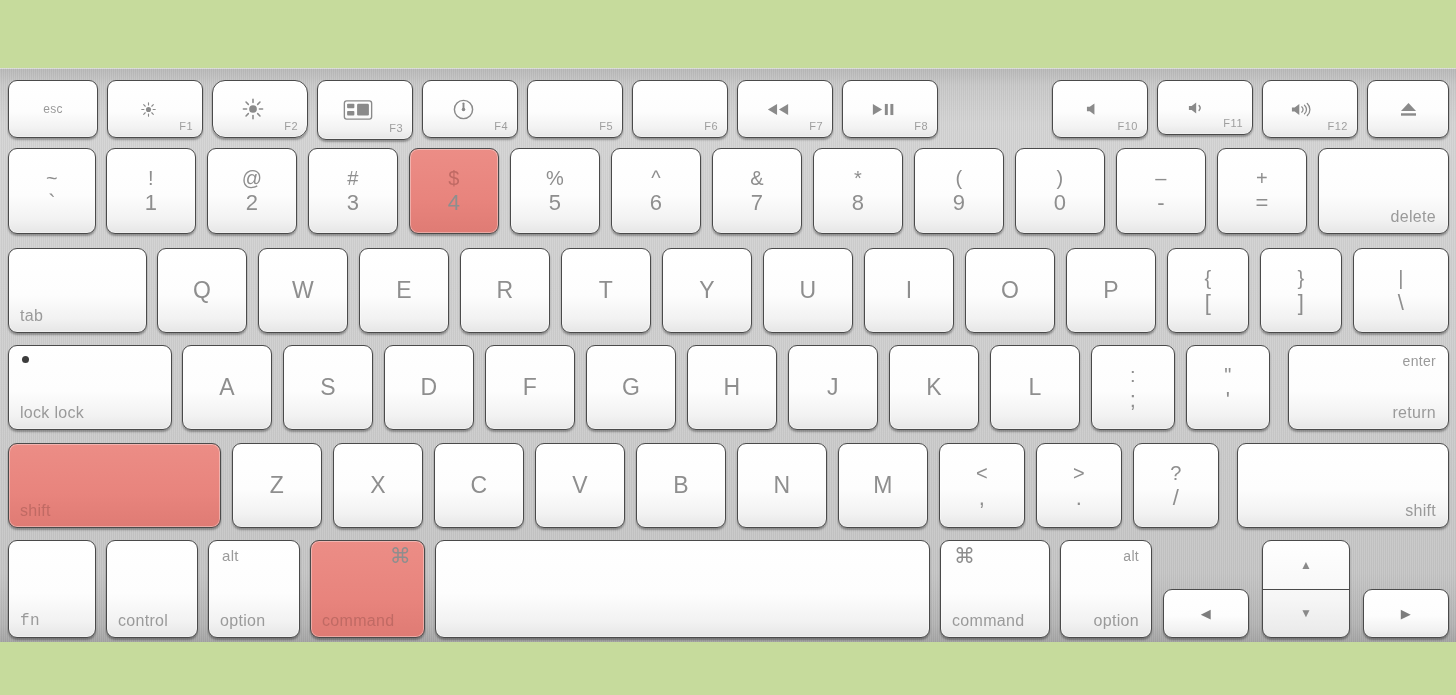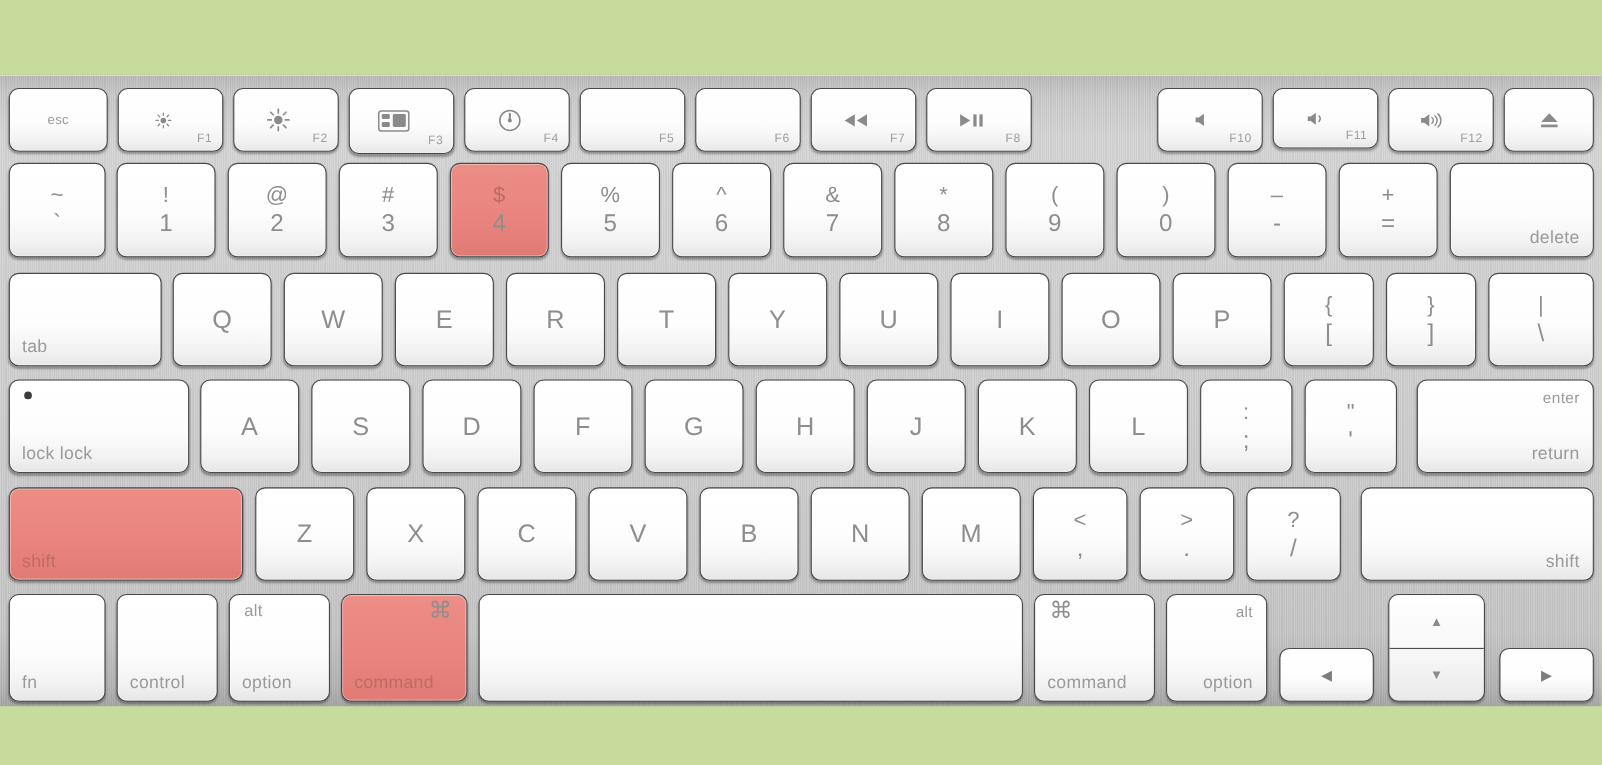--- a/index.html
+++ b/index.html
@@ -119,21 +119,21 @@
         <line x1="5.2" y1="5.2" x2="7.4" y2="7.4"></line>
             <line x1="16.6" y1="16.6" x2="18.8" y2="18.8"></line>
         <line x1="18.8" y1="5.2" x2="16.6" y2="7.4"></line>
             <line x1="7.4" y1="16.6" x2="5.2" y2="18.8"></line>
           </g>
       </svg>
     </span>
     <span class="fnum">F1</span>
   </div>
 
-  <div class="key" style="left:212px;top:80px;width:96px;height:58px;">
+  <div class="key" style="left:212px;top:80px;width:96px;height:58px;border-radius:13px;">
     <span class="ficon" style="margin-right:14px;">
       <svg width="22" height="22" viewBox="0 0 24 24" fill="none" stroke="#8a8a8a" stroke-width="1.7" stroke-linecap="round">
         <circle cx="12" cy="12" r="4.2" fill="#8a8a8a" stroke="none"></circle>
         <g>
             <line x1="12" y1="1.5" x2="12" y2="5"></line>
             <line x1="12" y1="19" x2="12" y2="22.5"></line>
         <line x1="1.5" y1="12" x2="5" y2="12"></line>
             <line x1="19" y1="12" x2="22.5" y2="12"></line>
         <line x1="4.4" y1="4.4" x2="6.9" y2="6.9"></line>
             <line x1="17.1" y1="17.1" x2="19.6" y2="19.6"></line>
@@ -458,21 +458,21 @@
   <div class="key" style="left:1133px;top:443px;width:86px;height:85px;">
     <span class="stack">
       <span class="top">?</span>
       <span class="bot">/</span>
     </span>
   </div>
   <div class="key" style="left:1237px;top:443px;width:212px;height:85px;">
     <span class="br">shift</span>
   </div>
 
-  <div class="key" style="left:8px;top:540px;width:88px;height:98px;">
+  <div class="key" style="left:8px;top:540px;width:88px;height:98px;font-family:Liberation Mono, monospace;">
     <span class="bl">fn</span>
   </div>
   <div class="key" style="left:106px;top:540px;width:92px;height:98px;">
     <span class="bl">control</span>
   </div>
   <div class="key" style="left:208px;top:540px;width:92px;height:98px;">
     <span class="tl">alt</span>
     <span class="bl">option</span>
   </div>
   <div class="key red" style="left:310px;top:540px;width:115px;height:98px;">

